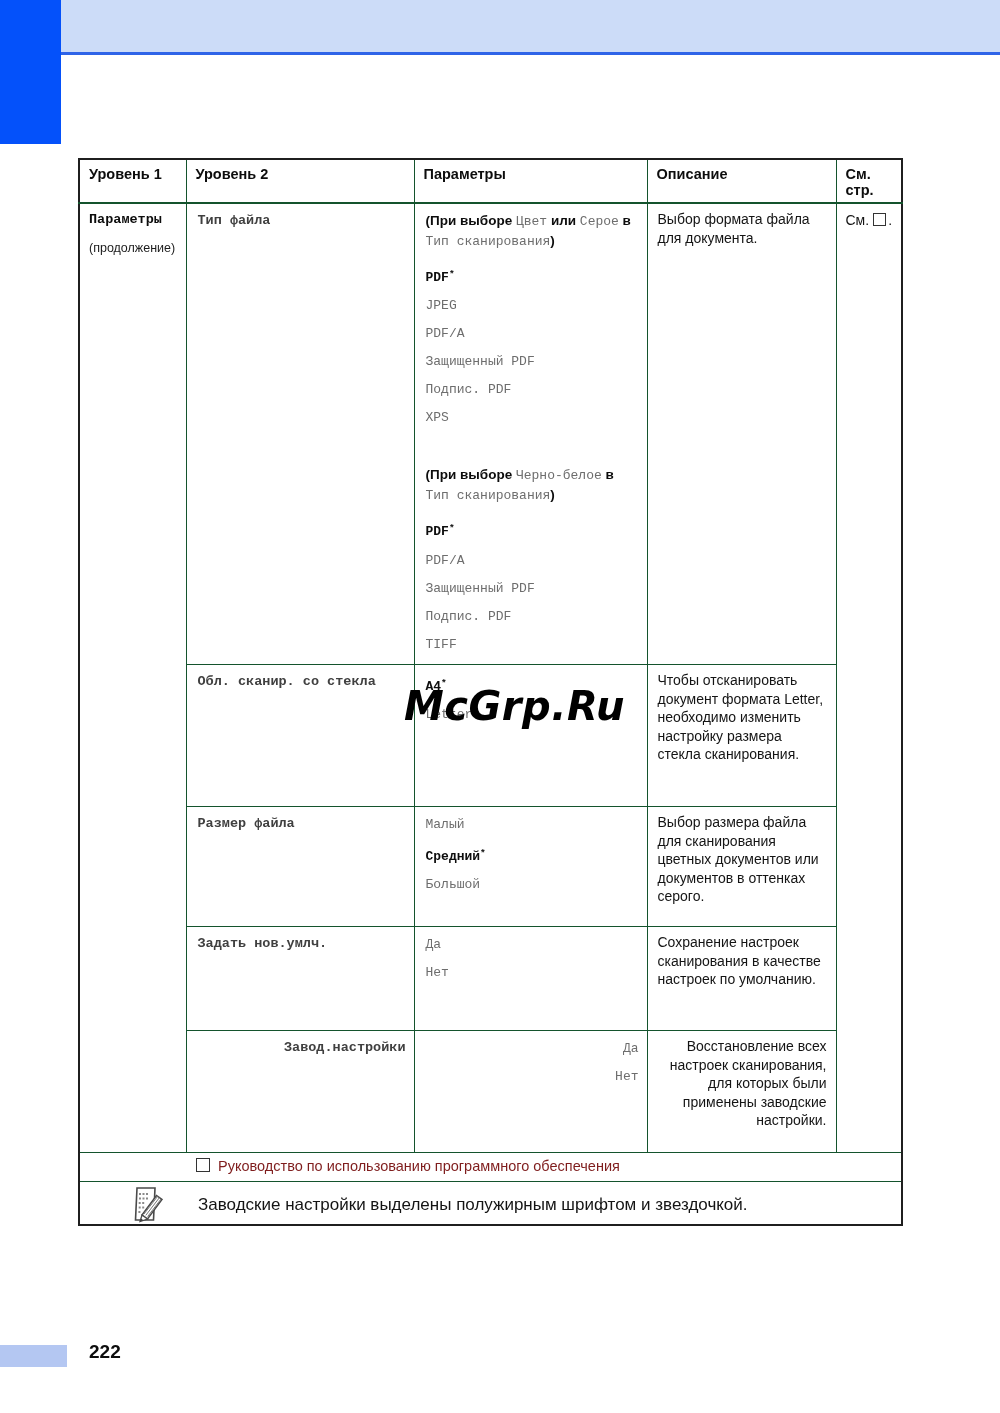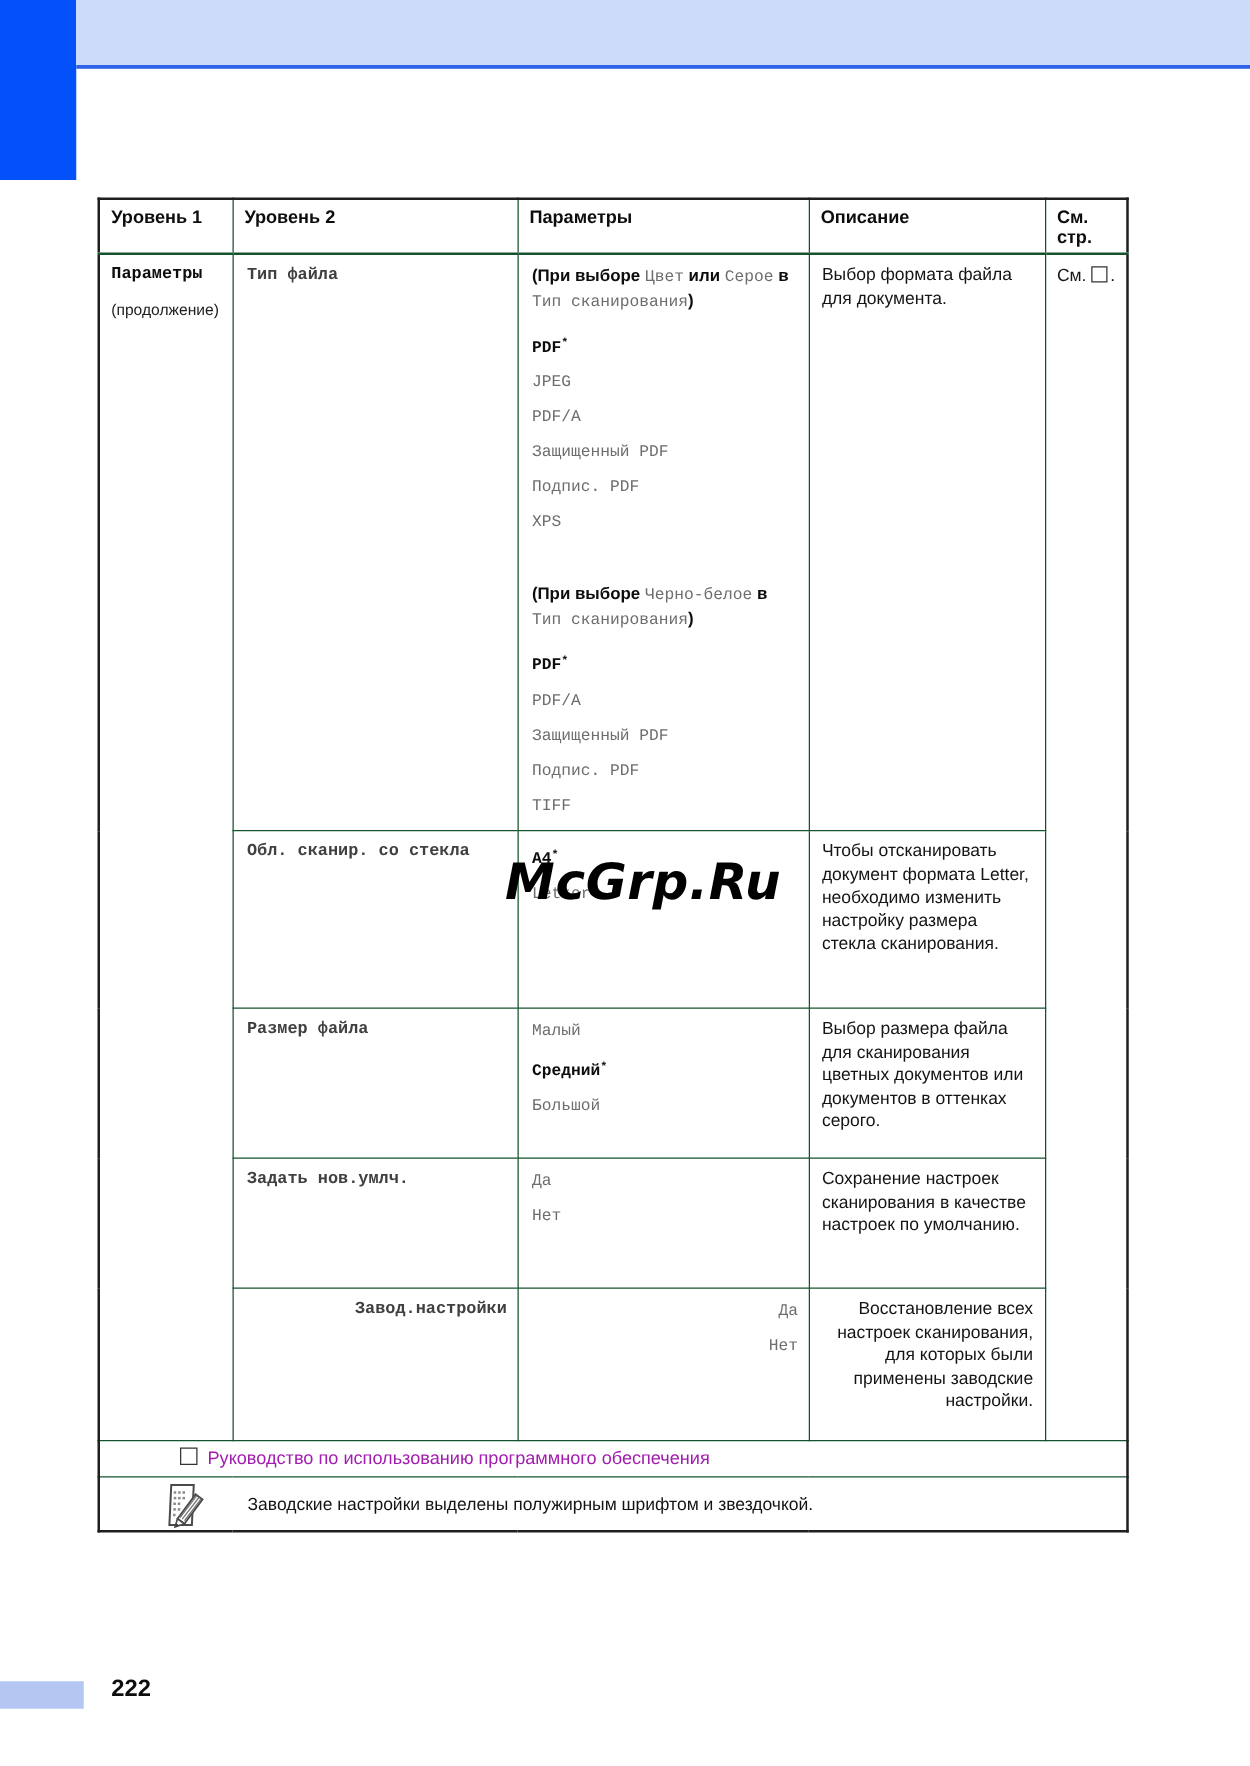--- a/index.html
+++ b/index.html
@@ -37,24 +37,24 @@
   .opt.b{font-weight:bold;color:#0d0d0d;}
   .opt.first{margin-top:13px;}
   .opt sup{font-size:9.5px;font-weight:bold;position:relative;top:1px;}
 
   td.c4{padding:6px 9px 6px 10px;font-size:14px;line-height:18.5px;color:#141414;}
 
   td.c5{padding:8px 4px 8px 9px;font-size:14px;color:#141414;white-space:nowrap;}
   .sq{display:inline-block;width:11px;height:11px;border:1px solid #333;
       margin:0 2px 0 4px;vertical-align:-1px;background:#fff;}
 
-  tr.ref-row td{padding:5px 10px 4px 64px;font-size:14.5px;color:#a21caf;height:19px;margin-left:27px;}
+  tr.ref-row td{padding:5px 10px 4px 116px;font-size:14.5px;color:#7f1d1d;height:19px;margin-left:27px;}
   .sq-ref{width:12px;height:12px;margin:0 8px 0 0;vertical-align:-1px;}
 
-  tr.note-row td{position:relative;padding:13px 10px 9px 118px;font-size:14px;
+  tr.note-row td{position:relative;padding:13px 10px 9px 118px;font-size:17px;
                  color:#141414;height:20px;}
   .note-icon{position:absolute;left:52px;top:4px;}
 
   .watermark{position:absolute;left:404px;top:683px;font-family:"DejaVu Sans",sans-serif;
              font-style:italic;font-weight:bold;font-size:40px;color:#000000;
              letter-spacing:0.5px;z-index:5;}
 
   .footer-bar{position:absolute;left:0;top:1345px;width:67px;height:22px;background:#b4c7f2;}
   .page-number{position:absolute;left:89px;top:1341px;font-size:19px;font-weight:bold;color:#0d0d0d;}
 </style>

